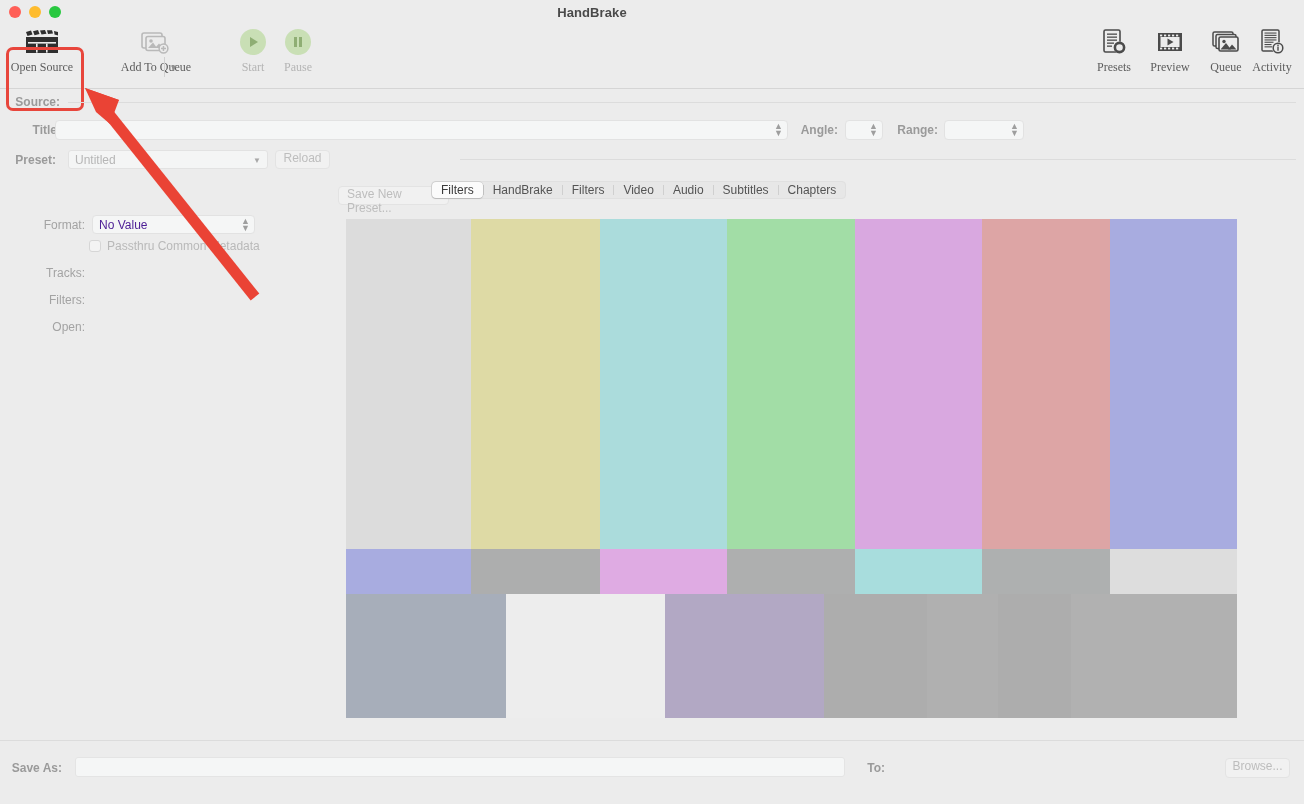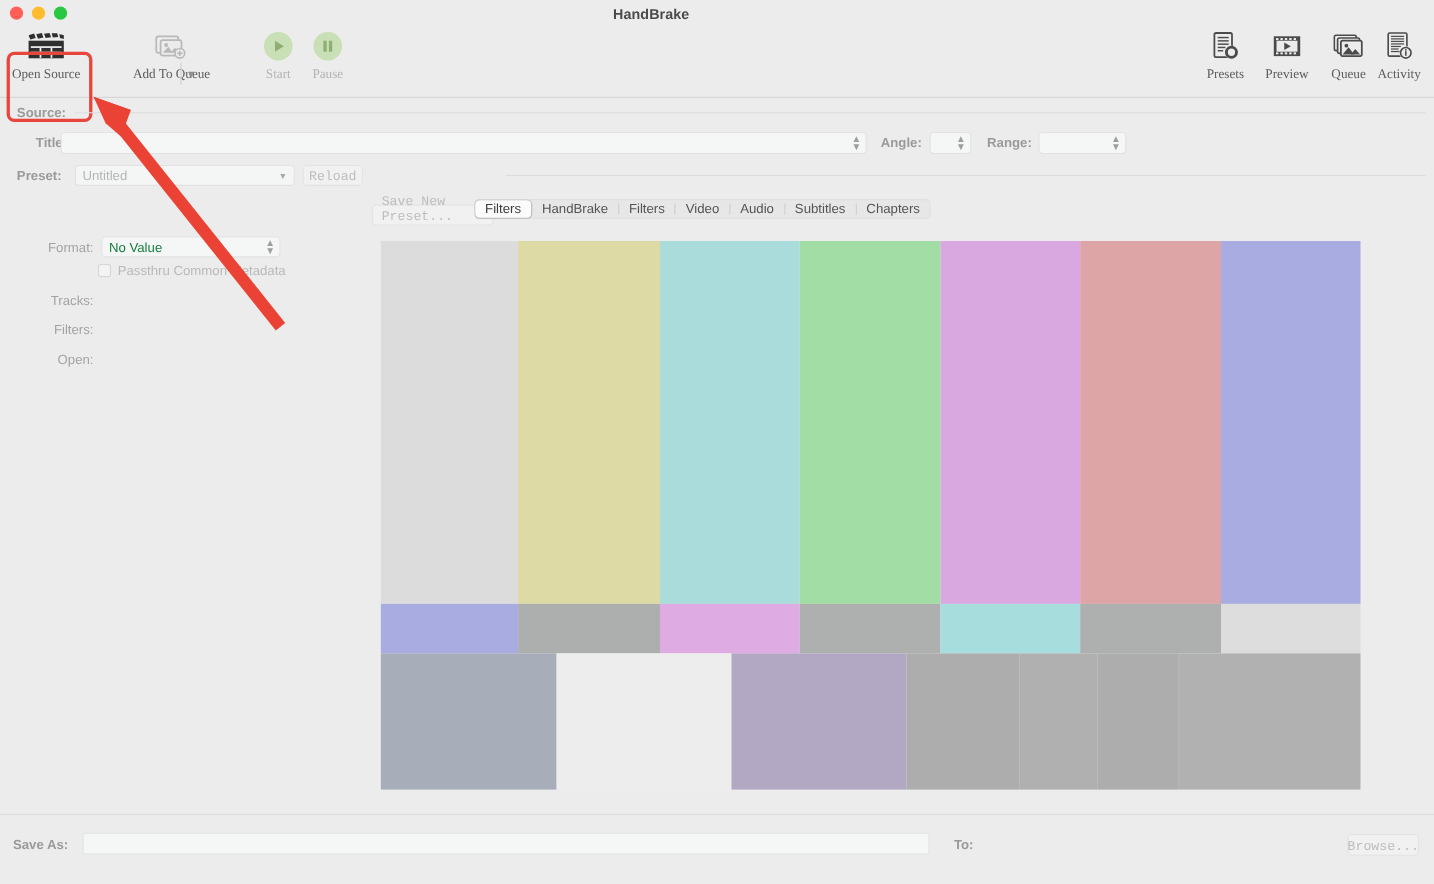--- a/index.html
+++ b/index.html
@@ -87,21 +87,21 @@
     position: absolute; right: 4px; top: 50%; transform: translateY(-50%);
     font-size: 9px; color: #9e9e9e; line-height: 7px; text-align: center;
   }
   .chev {
     position: absolute; right: 6px; top: 50%; transform: translateY(-50%);
     font-size: 8px; color: #a8a8a8;
   }
   .pushbtn {
     position: absolute; height: 20px; border: 1px solid #e3e3e3; border-radius: 4px;
     background: #f1f1f1; font-size: 12px; color: #bdbdbd;
-    display: flex; align-items: flex-end; justify-content: center; padding: 0 8px; font-family: Liberation Mono, monospace;
+    display: flex; align-items: flex-start; justify-content: center; padding: 0 8px;
   }
 
   
   .tabs {
     position: absolute; left: 431px; top: 181px;
     height: 18px; display: flex; align-items: stretch;
     background: #e7e7e7; border-radius: 4px;
     border: 1px solid #e0e0e0;
   }
   .tab {
@@ -367,21 +367,21 @@
         <span>Subtitles</span>
       </div>
     <div class="tabsep"></div>
     <div class="tab">
         <span>Chapters</span>
       </div>
   </div>
 
   <div class="sm-label" style="left:0px; top:218px; width:85px;">Format:</div>
   <div class="field" style="left:92px; top:215px; width:163px; height:19px;">
-    <span style="color:#15803d;">No Value</span>
+    <span style="color:#4c1d95;">No Value</span>
     <span class="stepper">▲<br>▼</span>
   </div>
   <div class="cbox" style="left:89px; top:240px;"></div>
   <div class="cbox-label" style="left:107px; top:239px;">Passthru Common Metadata</div>
 
   <div class="sm-label" style="left:0px; top:266px; width:85px;">Tracks:</div>
   <div class="sm-label" style="left:92px; top:266px; width:200px; text-align:left;"></div>
 
   <div class="sm-label" style="left:0px; top:293px; width:85px;">Filters:</div>
   <div class="sm-label" style="left:92px; top:293px; width:200px; text-align:left;"></div>

